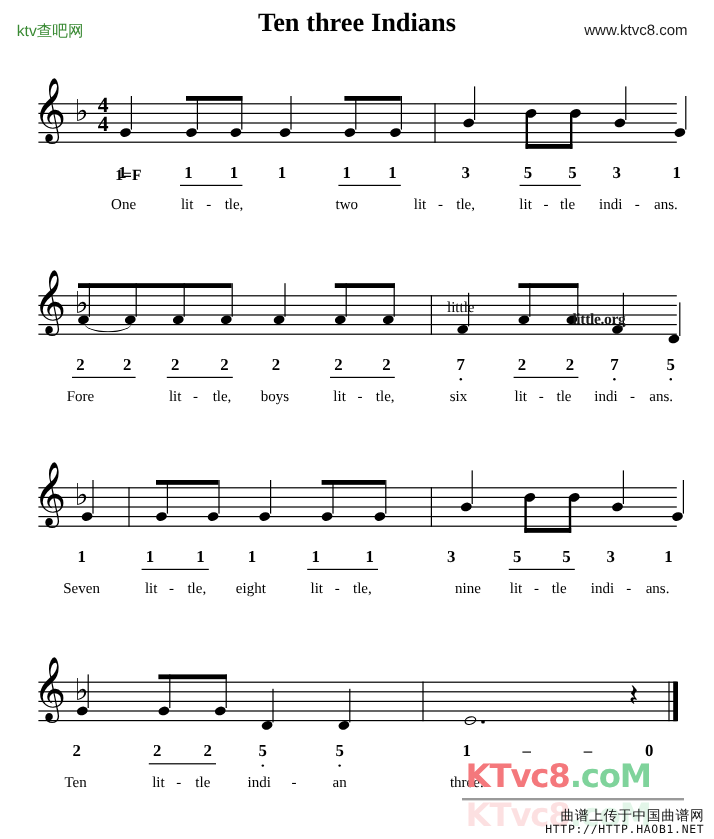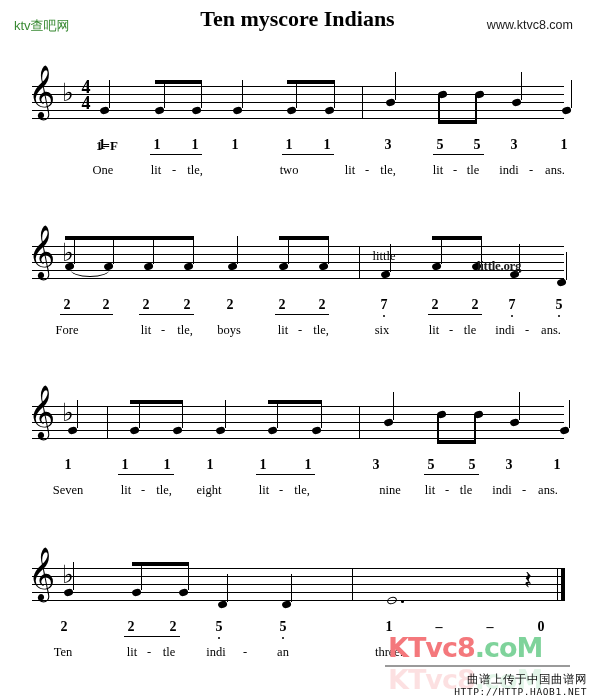--- a/index.html
+++ b/index.html
@@ -299,21 +299,21 @@
     font-size: 9.5px;
     color: #111;
     white-space: nowrap;
     letter-spacing: 0.6px;
   }
 </style>
 </head>
 <body>
 
 <div id="site-logo">ktv查吧网</div>
-<div id="page-title">Ten myscore Indians</div>
+<div id="page-title">Ten three Indians</div>
 <div id="site-url">www.ktvc8.com</div>
 
 <div class="system" style="top:86px;">
   <div class="staff">
     <div class="line l0"></div>
     <div class="line l1"></div>
     <div class="line l2"></div>
     <div class="line l3"></div>
     <div class="line l4"></div>
 

